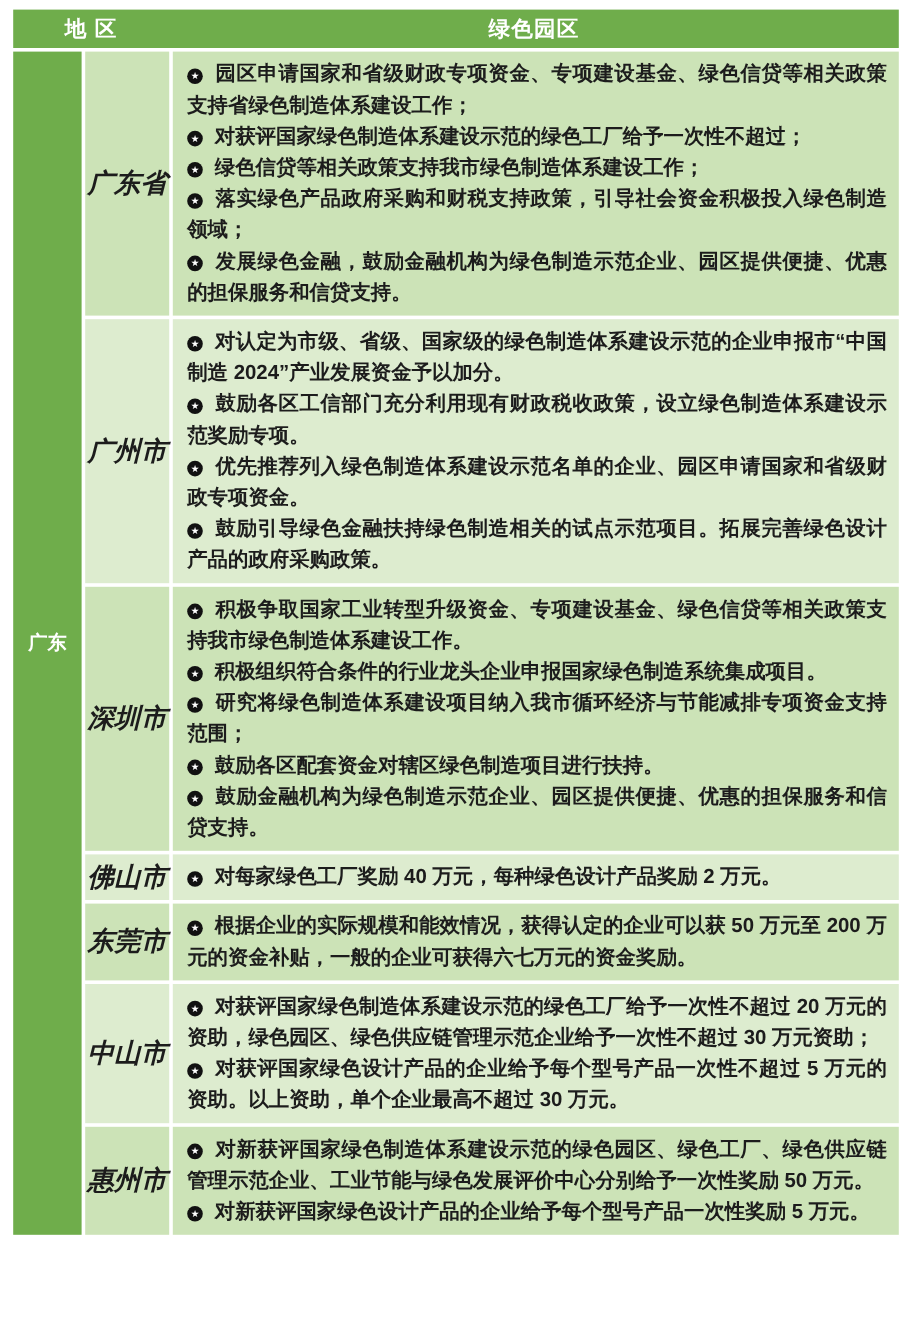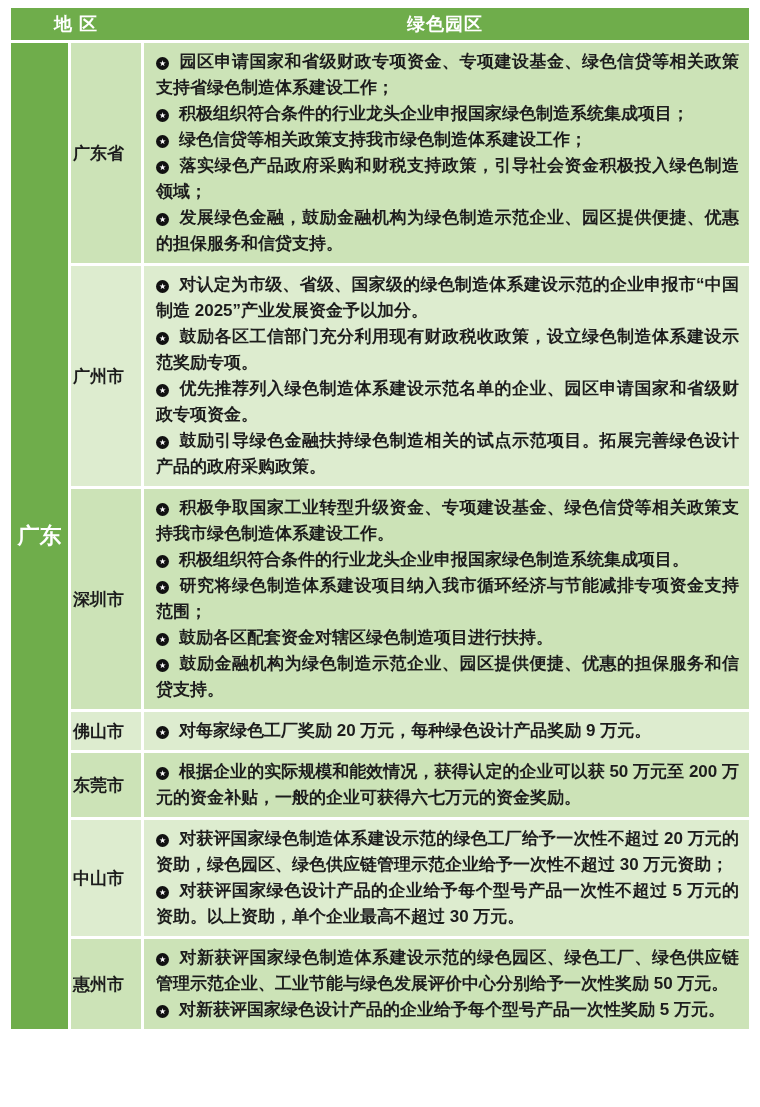--- a/index.html
+++ b/index.html
@@ -41,31 +41,32 @@
   .header-grid span{
     color:var(--header-text);
     font-size:18px;
     font-weight:bold;
     text-align:center;
     letter-spacing:1px;
   }
   td.province{
     background:var(--green);
     color:var(--header-text);
-    font-size:22px;
+    font-size:16px;
     font-weight:bold;
     text-align:center;
     vertical-align:middle;
   }
   td.city{
-    font-size:17px;
+    font-size:22px;
     font-weight:bold;
     text-align:left;
     vertical-align:middle;
     padding:2px;
+    font-style:italic;
   }
   td.policies{
     vertical-align:middle;
     padding:6px 10px 6px 12px;
   }
   tr.row-a td{background:var(--row-dark);}
   tr.row-b td{background:var(--row-light);}
   tr.row-a td.province, tr.row-b td.province{background:var(--green);}
   p.policy-item{
     margin:0;
@@ -107,49 +108,49 @@
         </div>
       </th>
     </tr>
   </thead>
   <tbody>
       <tr class="row-a">
         <td rowspan="7" class="province">广东</td>
         <td class="city">广东省</td>
         <td class="policies">
           <p class="policy-item"><span class="bullet">★</span><span>园区申请国家和省级财政专项资金、专项建设基金、绿色信贷等相关政策支持省绿色制造体系建设工作；</span></p>
-          <p class="policy-item"><span class="bullet">★</span><span>积极组织符合条件的行业龙头企业申报国家绿色制造系统集成项目；</span></p>
+          <p class="policy-item"><span class="bullet">★</span><span>对获评国家绿色制造体系建设示范的绿色工厂给予一次性不超过；</span></p>
           <p class="policy-item"><span class="bullet">★</span><span>绿色信贷等相关政策支持我市绿色制造体系建设工作；</span></p>
           <p class="policy-item"><span class="bullet">★</span><span>落实绿色产品政府采购和财税支持政策，引导社会资金积极投入绿色制造领域；</span></p>
           <p class="policy-item"><span class="bullet">★</span><span>发展绿色金融，鼓励金融机构为绿色制造示范企业、园区提供便捷、优惠的担保服务和信贷支持。</span></p>
         </td>
       </tr>
       <tr class="row-b">
         <td class="city">广州市</td>
         <td class="policies">
-          <p class="policy-item"><span class="bullet">★</span><span>对认定为市级、省级、国家级的绿色制造体系建设示范的企业申报市“中国制造 2025”产业发展资金予以加分。</span></p>
+          <p class="policy-item"><span class="bullet">★</span><span>对认定为市级、省级、国家级的绿色制造体系建设示范的企业申报市“中国制造 2024”产业发展资金予以加分。</span></p>
           <p class="policy-item"><span class="bullet">★</span><span>鼓励各区工信部门充分利用现有财政税收政策，设立绿色制造体系建设示范奖励专项。</span></p>
           <p class="policy-item"><span class="bullet">★</span><span>优先推荐列入绿色制造体系建设示范名单的企业、园区申请国家和省级财政专项资金。</span></p>
           <p class="policy-item"><span class="bullet">★</span><span>鼓励引导绿色金融扶持绿色制造相关的试点示范项目。拓展完善绿色设计产品的政府采购政策。</span></p>
         </td>
       </tr>
       <tr class="row-a">
         <td class="city">深圳市</td>
         <td class="policies">
           <p class="policy-item"><span class="bullet">★</span><span>积极争取国家工业转型升级资金、专项建设基金、绿色信贷等相关政策支持我市绿色制造体系建设工作。</span></p>
           <p class="policy-item"><span class="bullet">★</span><span>积极组织符合条件的行业龙头企业申报国家绿色制造系统集成项目。</span></p>
           <p class="policy-item"><span class="bullet">★</span><span>研究将绿色制造体系建设项目纳入我市循环经济与节能减排专项资金支持范围；</span></p>
           <p class="policy-item"><span class="bullet">★</span><span>鼓励各区配套资金对辖区绿色制造项目进行扶持。</span></p>
           <p class="policy-item"><span class="bullet">★</span><span>鼓励金融机构为绿色制造示范企业、园区提供便捷、优惠的担保服务和信贷支持。</span></p>
         </td>
       </tr>
       <tr class="row-b">
         <td class="city">佛山市</td>
         <td class="policies">
-          <p class="policy-item"><span class="bullet">★</span><span>对每家绿色工厂奖励 20 万元，每种绿色设计产品奖励 9 万元。</span></p>
+          <p class="policy-item"><span class="bullet">★</span><span>对每家绿色工厂奖励 40 万元，每种绿色设计产品奖励 2 万元。</span></p>
         </td>
       </tr>
       <tr class="row-a">
         <td class="city">东莞市</td>
         <td class="policies">
           <p class="policy-item"><span class="bullet">★</span><span>根据企业的实际规模和能效情况，获得认定的企业可以获 50 万元至 200 万元的资金补贴，一般的企业可获得六七万元的资金奖励。</span></p>
         </td>
       </tr>
       <tr class="row-b">
         <td class="city">中山市</td>

